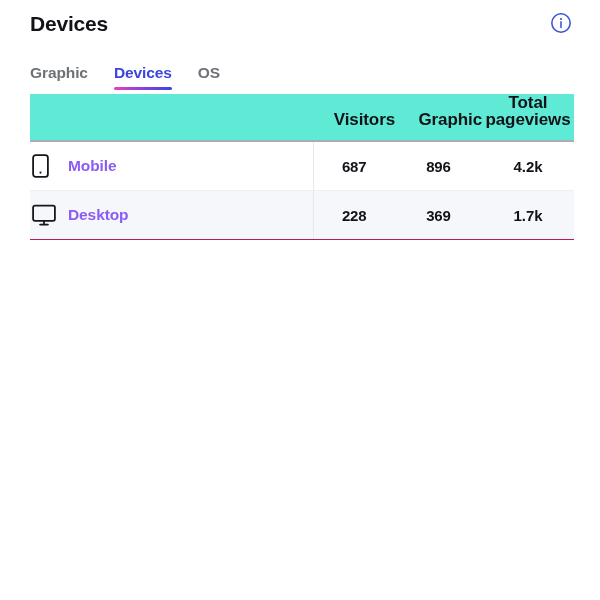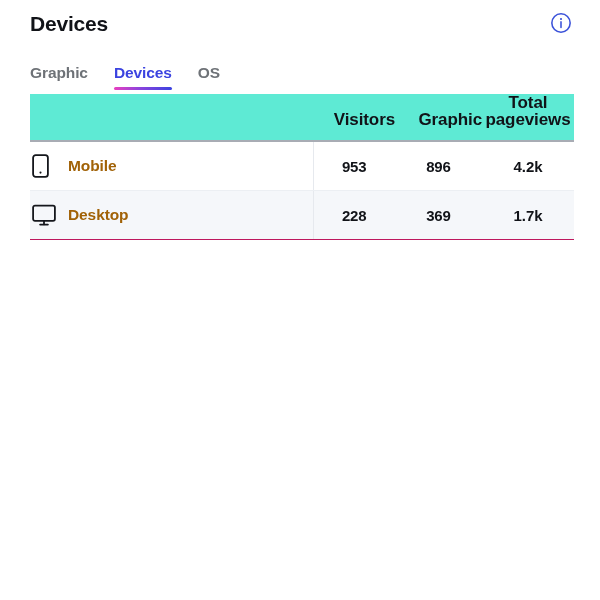--- a/index.html
+++ b/index.html
@@ -162,21 +162,21 @@
     display: flex;
     align-items: center;
     justify-content: flex-start;
     color: #15171c;
     padding-left: 2px;
   }
   .dev-icon svg { display: block; }
   .dev-name {
     font-size: 15.5px;
     font-weight: bold;
-    color: #a16207;
+    color: #8b5cf6;
     letter-spacing: -0.1px;
   }
 
   td.cell-num {
     text-align: center;
     font-size: 15.5px;
     font-weight: bold;
     color: #111318;
     letter-spacing: -0.1px;
   }
@@ -233,21 +233,21 @@
             <div class="label-inner">
               <span class="dev-icon">
                 <svg width="17" height="24" viewBox="0 0 17 24" fill="none" xmlns="http://www.w3.org/2000/svg" aria-hidden="true">
                   <rect x="1.1" y="1.1" width="14.8" height="21.8" rx="2.6" stroke="currentColor" stroke-width="1.8"></rect>
                   <circle cx="8.5" cy="18.6" r="1.05" fill="currentColor"></circle>
                 </svg>
               </span>
               <span class="dev-name">Mobile</span>
             </div>
           </td>
-          <td class="cell-num divider">953</td>
+          <td class="cell-num divider">687</td>
           <td class="cell-num">896</td>
           <td class="cell-num">4.2k</td>
         </tr>
 
         <tr class="row-even">
           <td class="cell-label">
             <div class="label-inner">
               <span class="dev-icon">
                 <svg width="24" height="22" viewBox="0 0 24 22" fill="none" xmlns="http://www.w3.org/2000/svg" aria-hidden="true">
                   <rect x="1.1" y="1.6" width="21.8" height="15.3" rx="1.9" stroke="currentColor" stroke-width="1.8"></rect>

